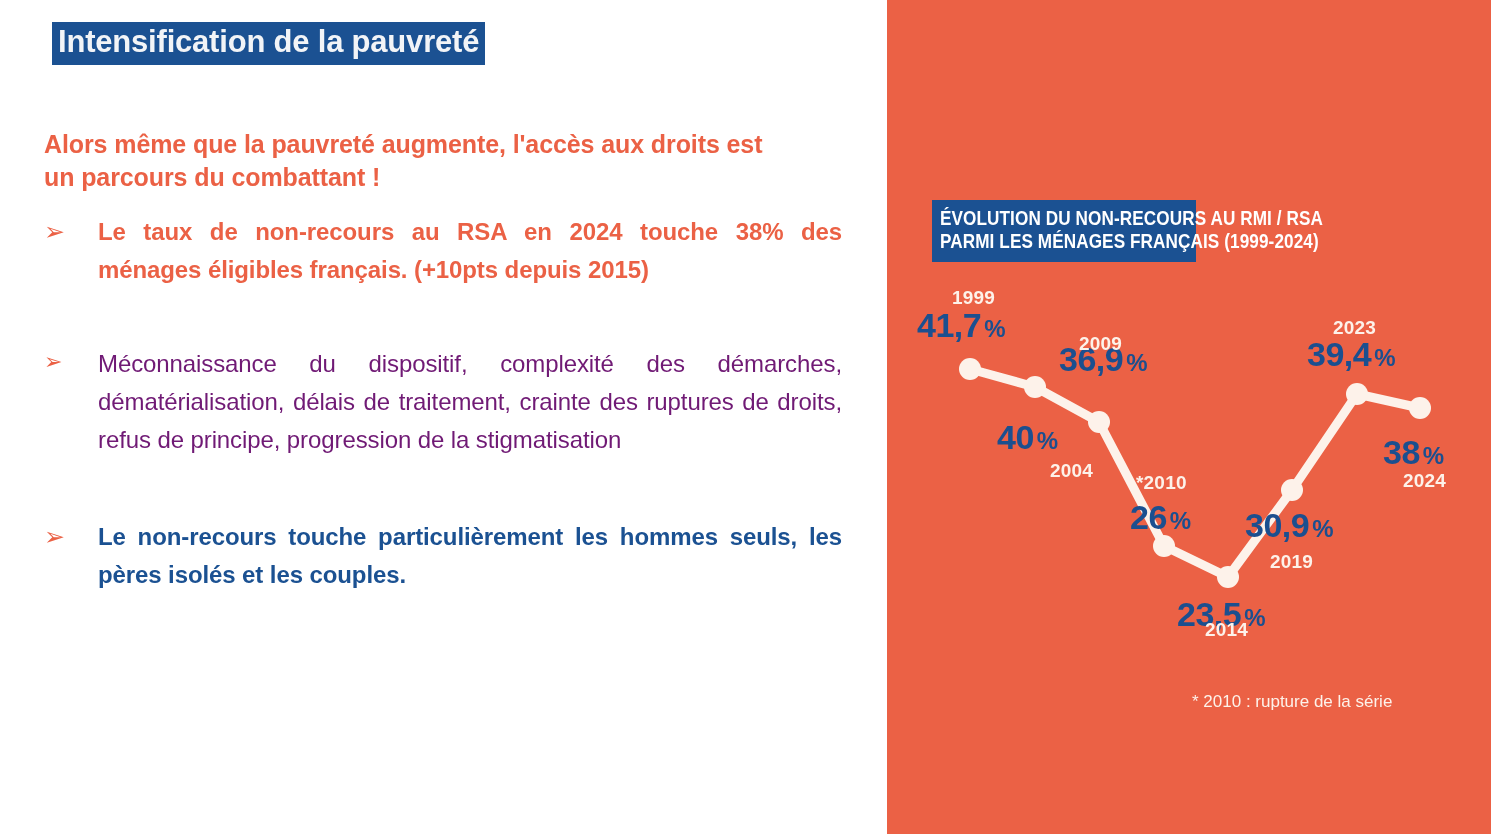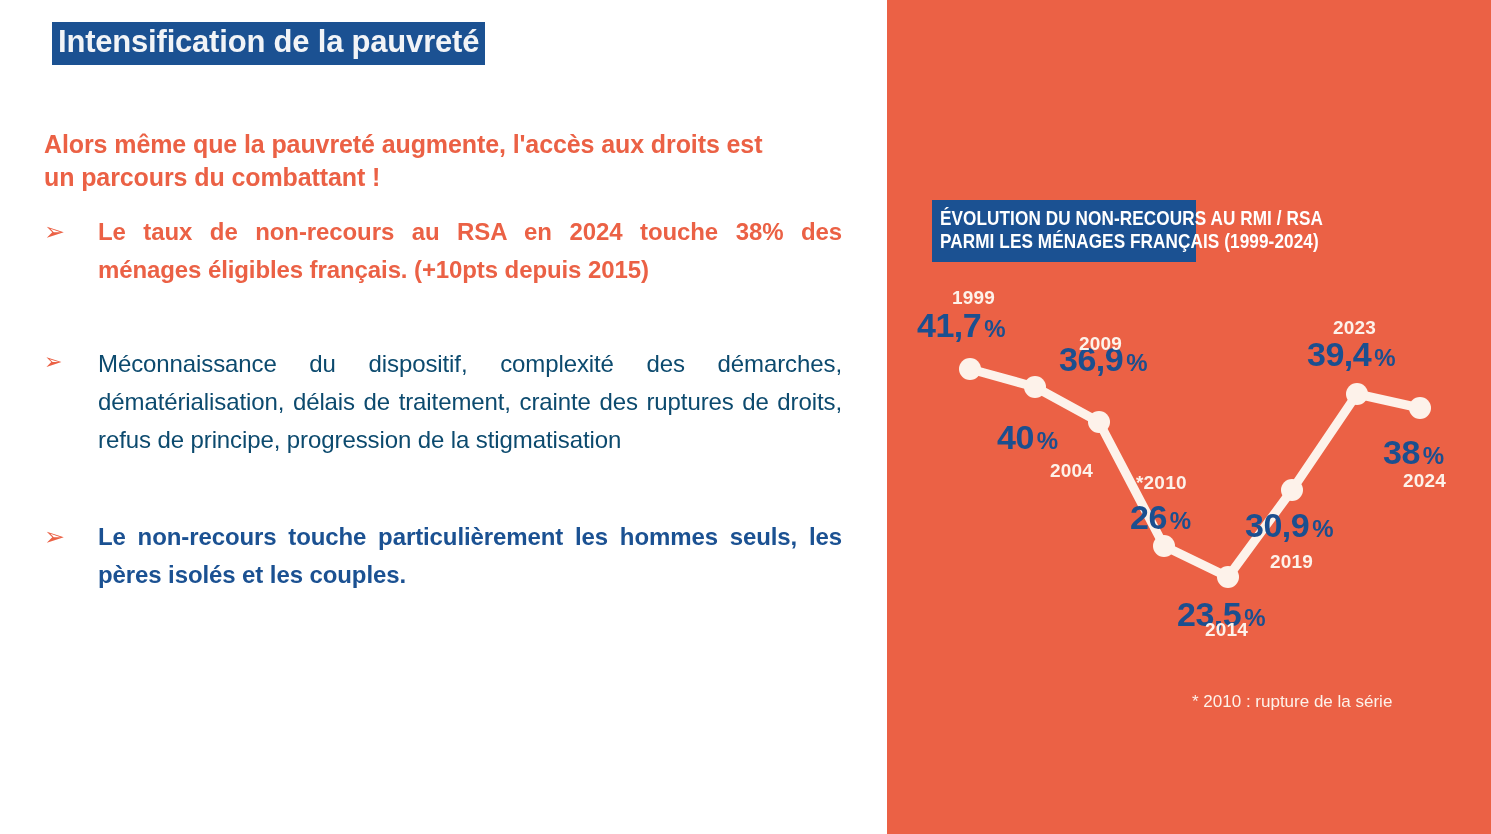--- a/index.html
+++ b/index.html
@@ -75,21 +75,21 @@
   #bullet-1 .bullet-text {
     color: #eb6145;
     font-size: 24px;
     font-weight: bold;
     letter-spacing: -0.1px;
   }
 
   #bullet-2 { top: 345px; }
   #bullet-2 .bullet-arrow { font-size: 22px; }
   #bullet-2 .bullet-text {
-    color: #0c4a6e;
+    color: #701a75;
     font-size: 24px;
     font-weight: normal;
     letter-spacing: -0.1px;
   }
 
   #bullet-3 { top: 518px; }
   #bullet-3 .bullet-text {
     color: #1b5192;
     font-size: 24px;
     font-weight: bold;

